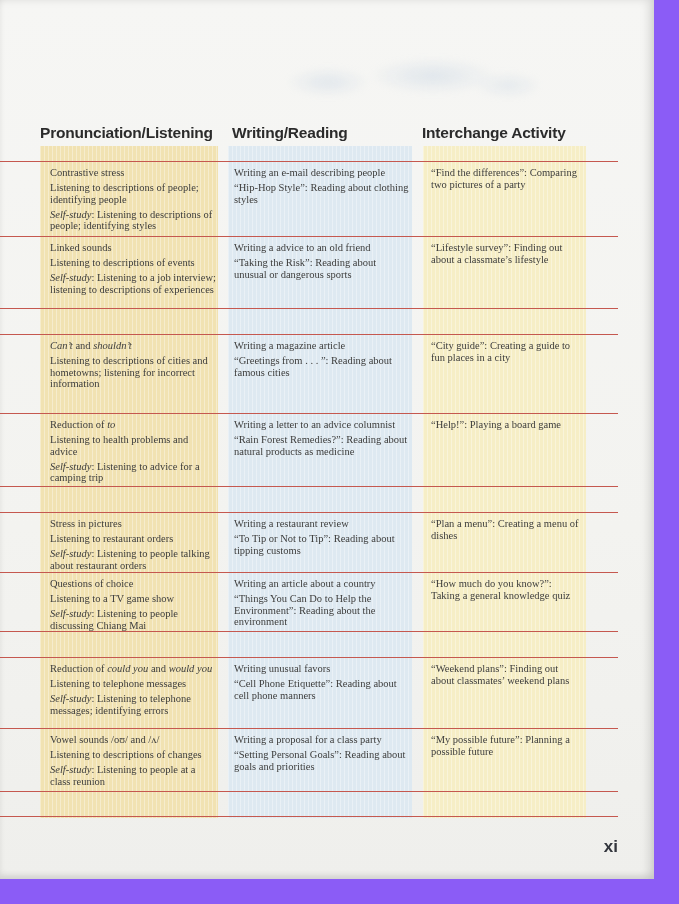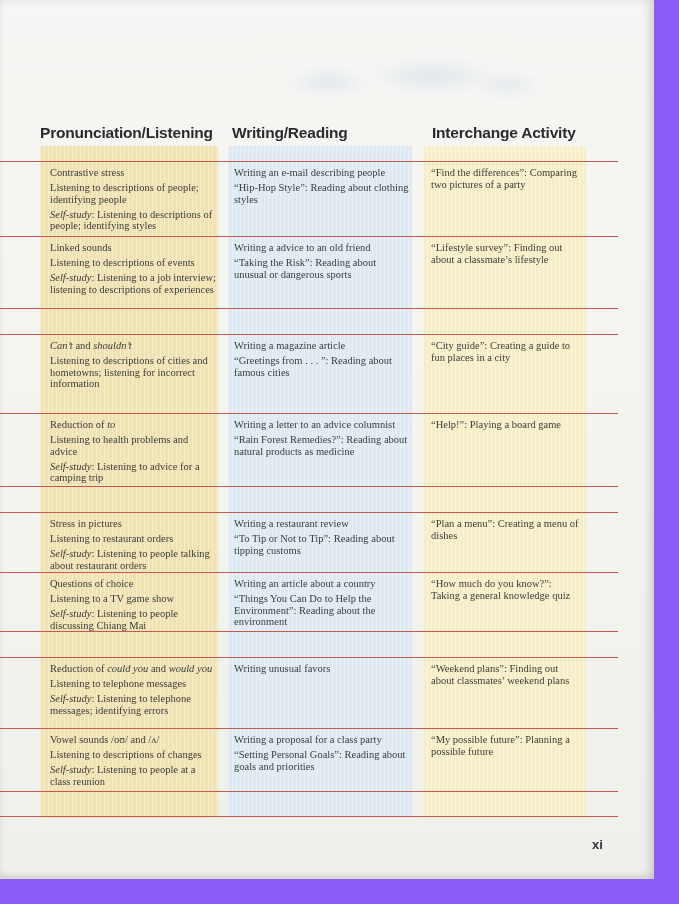--- a/index.html
+++ b/index.html
@@ -29,40 +29,40 @@
     background:repeating-linear-gradient(90deg, rgba(255,255,255,0.35) 0 1px, rgba(255,255,255,0) 1px 4px), #dee9f1;}
   #band-3{left:423px;width:163px;
     background:repeating-linear-gradient(90deg, rgba(255,255,255,0.35) 0 1px, rgba(255,255,255,0) 1px 4px), #f6eec6;}
 
   
   .col-head{position:absolute;top:124px;margin:0;
             font-family:"Liberation Sans", sans-serif;font-weight:bold;
             font-size:15.5px;letter-spacing:-0.2px;color:#2b2b2b;white-space:nowrap;}
   #head-1{left:40px;}
   #head-2{left:232px;}
-  #head-3{left:432px;}
+  #head-3{left:422px;}
 
   
   #rows{position:absolute;left:0;top:161px;width:618px;}
   .row{position:relative;border-top:1.5px solid #c5584f;}
   .spacer{border-top:1.5px solid #c5584f;}
   .spacer:last-child{border-bottom:1.5px solid #c5584f;}
   .cell{position:absolute;top:0;padding-top:5px;color:#3d3d3c;
         font-size:10.5px;line-height:1.1;}
   .c1{left:50px;width:166px;}
   .c2{left:234px;width:177px;}
   .c3{left:431px;width:150px;}
   .cell p{margin:0;}
   .cell p + p{margin-top:3.5px;}
   .it{font-style:italic;}
 
   
-  #pagenum{position:absolute;left:592px;top:837px;width:26px;text-align:left;
+  #pagenum{position:absolute;left:592px;top:837px;width:26px;text-align:right;
            font-family:"Liberation Sans", sans-serif;font-weight:bold;
-           font-size:13px;color:#33363d;}
+           font-size:17px;color:#33363d;}
 </style>
 </head>
 <body>
 
 <div id="root">
   <div id="page">
     <div id="ghost"></div>
 
     <div id="band-1" class="band"></div>
     <div id="band-2" class="band"></div>
@@ -160,20 +160,21 @@
         </div>
         <div class="spacer" style="height: 26px;"></div>
         <div class="row" style="height: 71px;">
           <div class="cell c1">
             <p><span>Reduction of </span><span class="it">could you</span><span> and </span><span class="it">would you</span></p>
             <p><span>Listening to telephone messages</span></p>
             <p><span class="it">Self-study</span><span>: Listening to telephone messages; identifying errors</span></p>
           </div>
           <div class="cell c2">
             <p><span>Writing unusual favors</span></p>
+            <p><span>“Cell Phone Etiquette”: Reading about cell phone manners</span></p>
           </div>
           <div class="cell c3">
             <p><span>“Weekend plans”: Finding out about classmates’ weekend plans</span></p>
           </div>
         </div>
         <div class="row" style="height: 63px;">
           <div class="cell c1">
             <p><span>Vowel sounds /oʊ/ and /ʌ/</span></p>
             <p><span>Listening to descriptions of changes</span></p>
             <p><span class="it">Self-study</span><span>: Listening to people at a class reunion</span></p>

